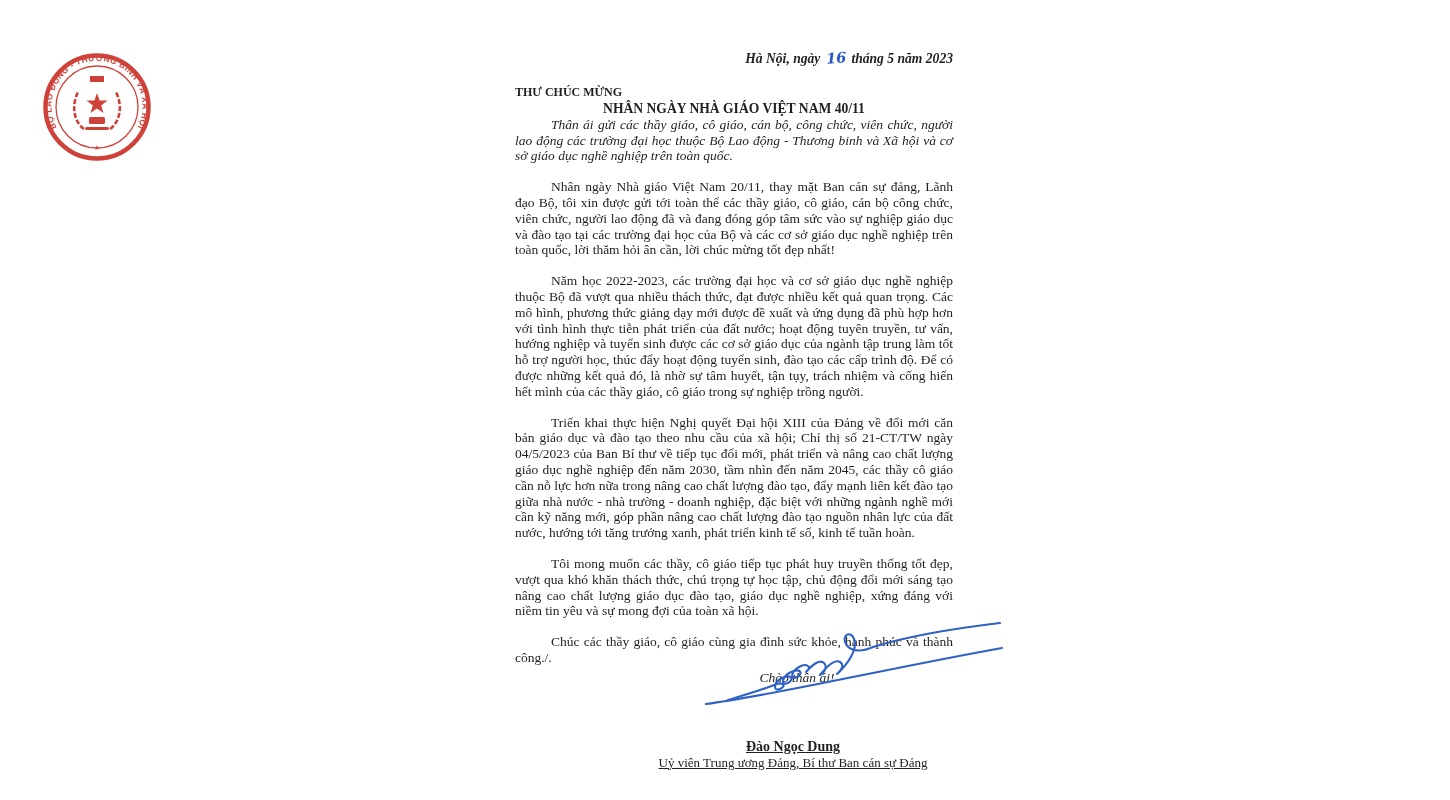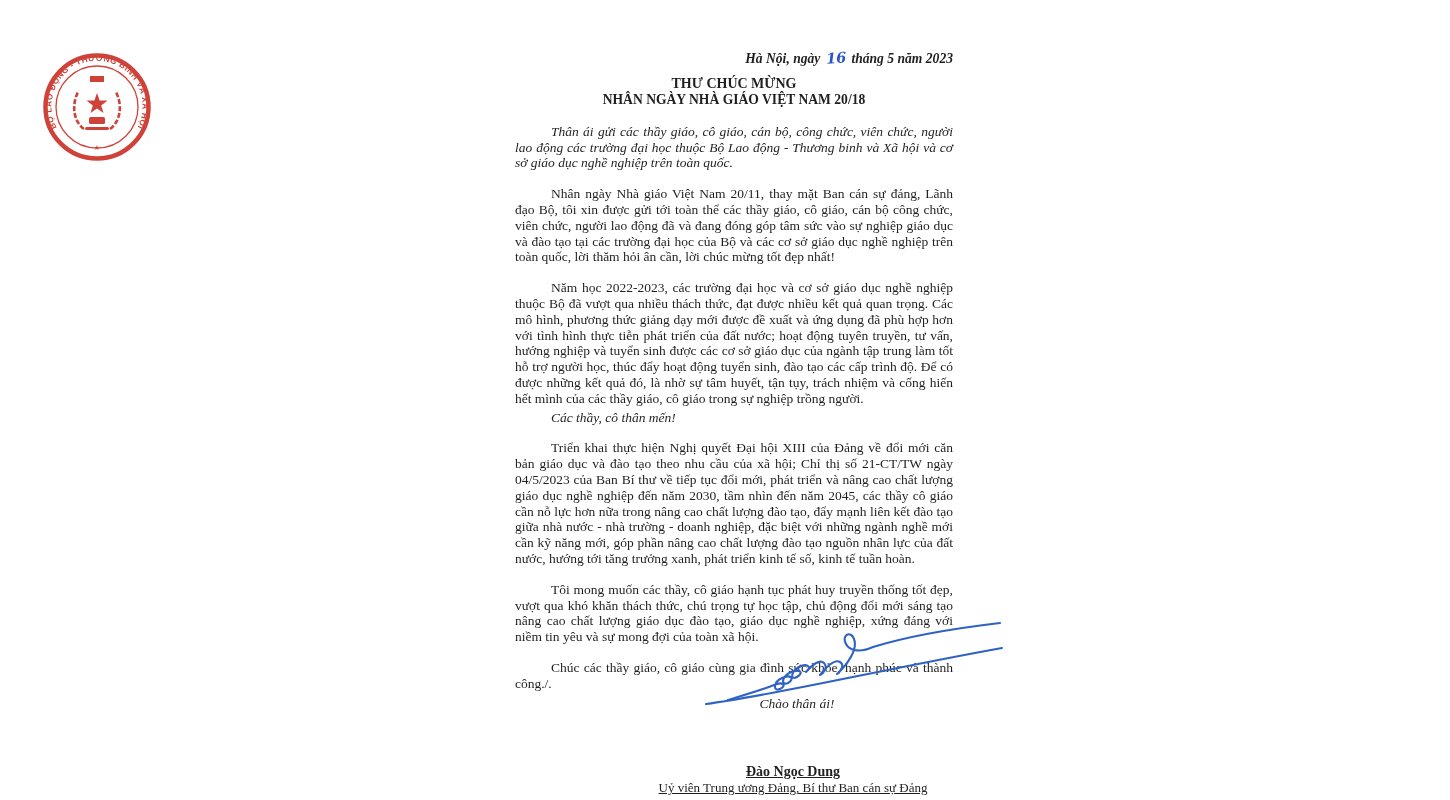--- a/index.html
+++ b/index.html
@@ -14,23 +14,23 @@
   }
   .date-line {
     margin-top:50px; text-align:right; font-style:italic; font-weight:bold;
     font-size:13.6px; white-space:nowrap;
   }
   .handwritten-day {
     color:#2856c8; font-family:"DejaVu Serif","Liberation Serif",serif;
     font-style:italic; font-weight:bold; font-size:14.5px;
     display:inline-block; transform:rotate(-4deg); padding:0 2px;
   }
-  .title { margin-top:8px; text-align:center; font-weight:bold; font-size:14px; line-height:17px; }
+  .title { margin-top:17px; text-align:left; font-weight:bold; font-size:12px; line-height:17px; }
   .subtitle { text-align:center; font-weight:bold; font-size:13.6px; line-height:16px; }
-  .salutation { margin-top:16px; font-style:italic; text-indent:36px; }
+  .salutation { margin-top:0; font-style:italic; text-indent:36px; }
   .body-p { margin-top:15px; text-indent:36px; }
   .address-line { margin-top:3px; margin-left:36px; font-style:italic; text-align:left; }
   .farewell { margin-top:4px; width:320px; margin-left:122px; text-align:center; font-style:italic; }
   .signer-block { margin-top:52px; width:340px; margin-left:108px; text-align:center;text-decoration:underline; }
   .signer-name { font-weight:bold; font-size:14px; line-height:17px; }
   .signer-title { font-size:13px; line-height:15.2px; }
   .stamp {
     position:absolute; left:40px; top:50px; width:114px; height:114px;
     mix-blend-mode:multiply; opacity:0.88; pointer-events:none;
   }
@@ -45,28 +45,27 @@
 <div class="page">
   <div class="letter">
 
     <div class="date-line">
       <span>Hà Nội, ngày</span>
       <span class="handwritten-day">16</span>
       <span>tháng 5 năm 2023</span>
     </div>
 
     <div class="title">THƯ CHÚC MỪNG</div>
-    <div class="subtitle">NHÂN NGÀY NHÀ GIÁO VIỆT NAM 20/18</div>
+    <div class="subtitle">NHÂN NGÀY NHÀ GIÁO VIỆT NAM 40/11</div>
 
     <p class="salutation">Thân ái gửi các thầy giáo, cô giáo, cán bộ, công chức, viên chức, người lao động các trường đại học thuộc Bộ Lao động - Thương binh và Xã hội và cơ sở giáo dục nghề nghiệp trên toàn quốc.</p>
     <p class="body-p">Nhân ngày Nhà giáo Việt Nam 20/11, thay mặt Ban cán sự đảng, Lãnh đạo Bộ, tôi xin được gửi tới toàn thể các thầy giáo, cô giáo, cán bộ công chức, viên chức, người lao động đã và đang đóng góp tâm sức vào sự nghiệp giáo dục và đào tạo tại các trường đại học của Bộ và các cơ sở giáo dục nghề nghiệp trên toàn quốc, lời thăm hỏi ân cần, lời chúc mừng tốt đẹp nhất!</p>
     <p class="body-p">Năm học 2022-2023, các trường đại học và cơ sở giáo dục nghề nghiệp thuộc Bộ đã vượt qua nhiều thách thức, đạt được nhiều kết quả quan trọng. Các mô hình, phương thức giảng dạy mới được đề xuất và ứng dụng đã phù hợp hơn với tình hình thực tiễn phát triển của đất nước; hoạt động tuyên truyền, tư vấn, hướng nghiệp và tuyển sinh được các cơ sở giáo dục của ngành tập trung làm tốt hỗ trợ người học, thúc đẩy hoạt động tuyển sinh, đào tạo các cấp trình độ. Để có được những kết quả đó, là nhờ sự tâm huyết, tận tụy, trách nhiệm và cống hiến hết mình của các thầy giáo, cô giáo trong sự nghiệp trồng người.</p>
-    <p class="address-line">Các thầy, cô thân mến!</p>
     <p class="body-p">Triển khai thực hiện Nghị quyết Đại hội XIII của Đảng về đổi mới căn bản giáo dục và đào tạo theo nhu cầu của xã hội; Chỉ thị số 21-CT/TW ngày 04/5/2023 của Ban Bí thư về tiếp tục đổi mới, phát triển và nâng cao chất lượng giáo dục nghề nghiệp đến năm 2030, tầm nhìn đến năm 2045, các thầy cô giáo cần nỗ lực hơn nữa trong nâng cao chất lượng đào tạo, đẩy mạnh liên kết đào tạo giữa nhà nước - nhà trường - doanh nghiệp, đặc biệt với những ngành nghề mới cần kỹ năng mới, góp phần nâng cao chất lượng đào tạo nguồn nhân lực của đất nước, hướng tới tăng trưởng xanh, phát triển kinh tế số, kinh tế tuần hoàn.</p>
-    <p class="body-p">Tôi mong muốn các thầy, cô giáo hạnh tục phát huy truyền thống tốt đẹp, vượt qua khó khăn thách thức, chú trọng tự học tập, chủ động đổi mới sáng tạo nâng cao chất lượng giáo dục đào tạo, giáo dục nghề nghiệp, xứng đáng với niềm tin yêu và sự mong đợi của toàn xã hội.</p>
+    <p class="body-p">Tôi mong muốn các thầy, cô giáo tiếp tục phát huy truyền thống tốt đẹp, vượt qua khó khăn thách thức, chú trọng tự học tập, chủ động đổi mới sáng tạo nâng cao chất lượng giáo dục đào tạo, giáo dục nghề nghiệp, xứng đáng với niềm tin yêu và sự mong đợi của toàn xã hội.</p>
     <p class="body-p">Chúc các thầy giáo, cô giáo cùng gia đình sức khỏe, hạnh phúc và thành công./.</p>
 
     <div class="farewell">Chào thân ái!</div>
 
     <div class="signer-block">
       <div class="signer-name">Đào Ngọc Dung</div>
       <div class="signer-title">Uỷ viên Trung ương Đảng, Bí thư Ban cán sự Đảng</div>
     </div>
 
     <svg class="signature" viewBox="0 0 308 96">

